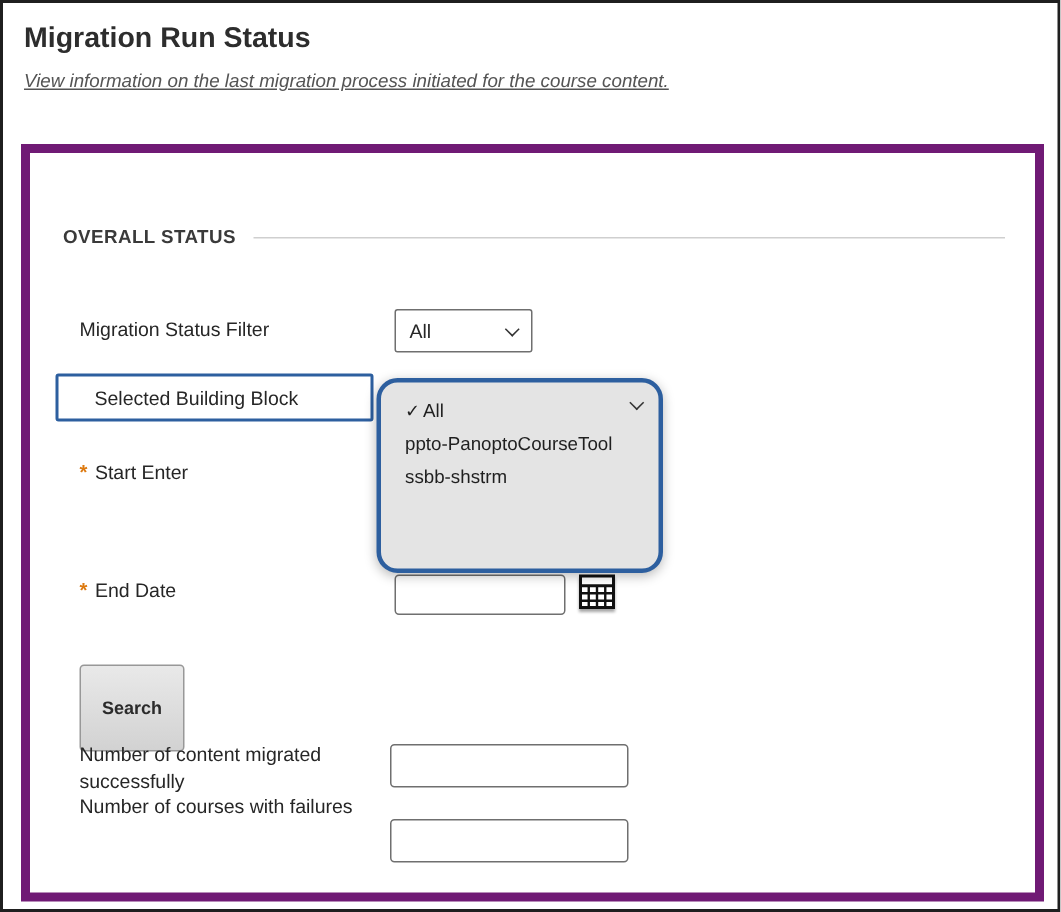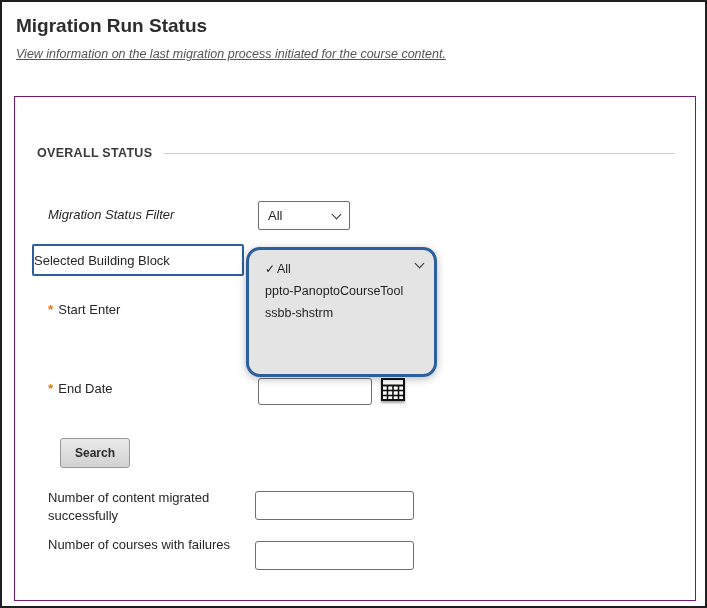--- a/index.html
+++ b/index.html
@@ -8,21 +8,21 @@
     border:2px solid #1f1f1f; background:#fff; overflow:hidden;
     font-family:"Liberation Sans", sans-serif; color:#262626;
   }
   .abs { position:absolute; }
 
   .page-title { left:14px; top:13px; font-size:19px; font-weight:bold; color:#2d2d2d; }
   .page-subtitle { left:14px; top:45px; font-style:italic; font-size:12.5px; color:#545454;text-decoration:underline; }
 
   .content-panel {
     left:12px; top:94px; width:682px; height:505px; box-sizing:border-box;
-    border:1px solid #701a75; background:#fff;
+    border:6px solid #701a75; background:#fff;
   }
 
   .section-head { left:22px; right:20px; top:49px; display:flex; align-items:center; gap:12px; }
   .section-title { font-size:12.5px; font-weight:bold; letter-spacing:.3px; color:#3a3a3a; white-space:nowrap; }
   .section-rule { flex:1; height:1px; background:#cfcfcf; }
 
   .label { font-size:13px; color:#262626; }
   .asterisk { color:#dd7a11; font-weight:bold; font-size:13.5px; margin-right:5px; }
 
   .select-box {
@@ -32,21 +32,21 @@
   }
   .chev {
     width:6px; height:6px; border-right:1.6px solid #333; border-bottom:1.6px solid #333;
     transform:rotate(45deg); display:inline-block; margin-top:-3px;
   }
   .select-box .chev { margin-left:auto; }
 
   .focus-label {
     left:17px; top:147px; width:212px; height:32px; box-sizing:border-box;
     border:2px solid #2d5f9f; border-radius:2px; background:#fff;
-    display:flex; align-items:center; padding:0 0; font-size:13px; cursor:pointer;
+    display:flex; align-items:center; padding:0 24px; font-size:13px; cursor:pointer;
   }
 
   .popup {
     left:231px; top:150px; width:191px; height:130px; box-sizing:border-box;
     background:#e4e4e4; border:3px solid #2d5f9f; border-radius:14px;
     box-shadow:0 2px 8px rgba(0,0,0,.28); padding:8px 0;
   }
   .opt { height:22px; display:flex; align-items:center; padding-left:16px; font-size:12.5px; color:#1f1f1f; cursor:pointer; }
   .opt .check { width:12px; font-size:12px; color:#1f1f1f; }
   .popup-chev { position:absolute; right:11px; top:13px; }
@@ -57,47 +57,47 @@
   .text-input {
     box-sizing:border-box; border:1px solid #6f6f6f; border-radius:3px;
     padding:0 8px; font-size:13px; font-family:"Liberation Sans", sans-serif; background:#fff;
   }
   .cal-btn { left:364px; top:278px; width:28px; height:30px; background:transparent; border:none; padding:0; cursor:pointer; }
   .cal-btn svg { filter:drop-shadow(0 2px 1px rgba(0,0,0,.35)); }
 
   .hint { left:243px; top:317px; font-style:italic; font-size:12px; color:#575757; }
 
   .search-btn {
-    left:45px; top:341px; padding:7px 14px; font-size:12px; font-weight:bold; color:#2b2b2b;
+    left:33px; top:341px; padding:21px 14px; font-size:12px; font-weight:bold; color:#2b2b2b;
     background:linear-gradient(#e9e9e9,#d2d2d2); border:1px solid #989898; border-radius:3px;
     font-family:"Liberation Sans", sans-serif; cursor:pointer;
   }
 
   .wrap-label { width:205px; line-height:18px; }
   .migrated-label { left:33px; top:392px; }
   .migrated-input { left:240px; top:394px; width:159px; height:29px; }
-  .failures-label { left:33px; top:440px; }
+  .failures-label { left:33px; top:428px; }
   .failures-input { left:240px; top:444px; width:159px; height:29px; }
 </style>
 </head>
 <body>
 
 <div class="screen">
 
   <div class="abs page-title">Migration Run Status</div>
   <div class="abs page-subtitle">View information on the last migration process initiated for the course content.</div>
 
   <div class="abs content-panel">
 
     <div class="abs section-head">
       <span class="section-title">OVERALL STATUS</span>
       <span class="section-rule"></span>
     </div>
 
-    <div class="abs label" style="left:33px; top:110px;font-style:italic;">Migration Status Filter</div>
+    <div class="abs label" style="left:33px; top:110px;">Migration Status Filter</div>
     <div class="abs select-box">
       <span>All</span>
       <span class="chev"></span>
     </div>
 
     <div class="abs focus-label">
       <span>Selected Building Block</span>
     </div>
 
     <div class="abs label" style="left:33px; top:205px;">

